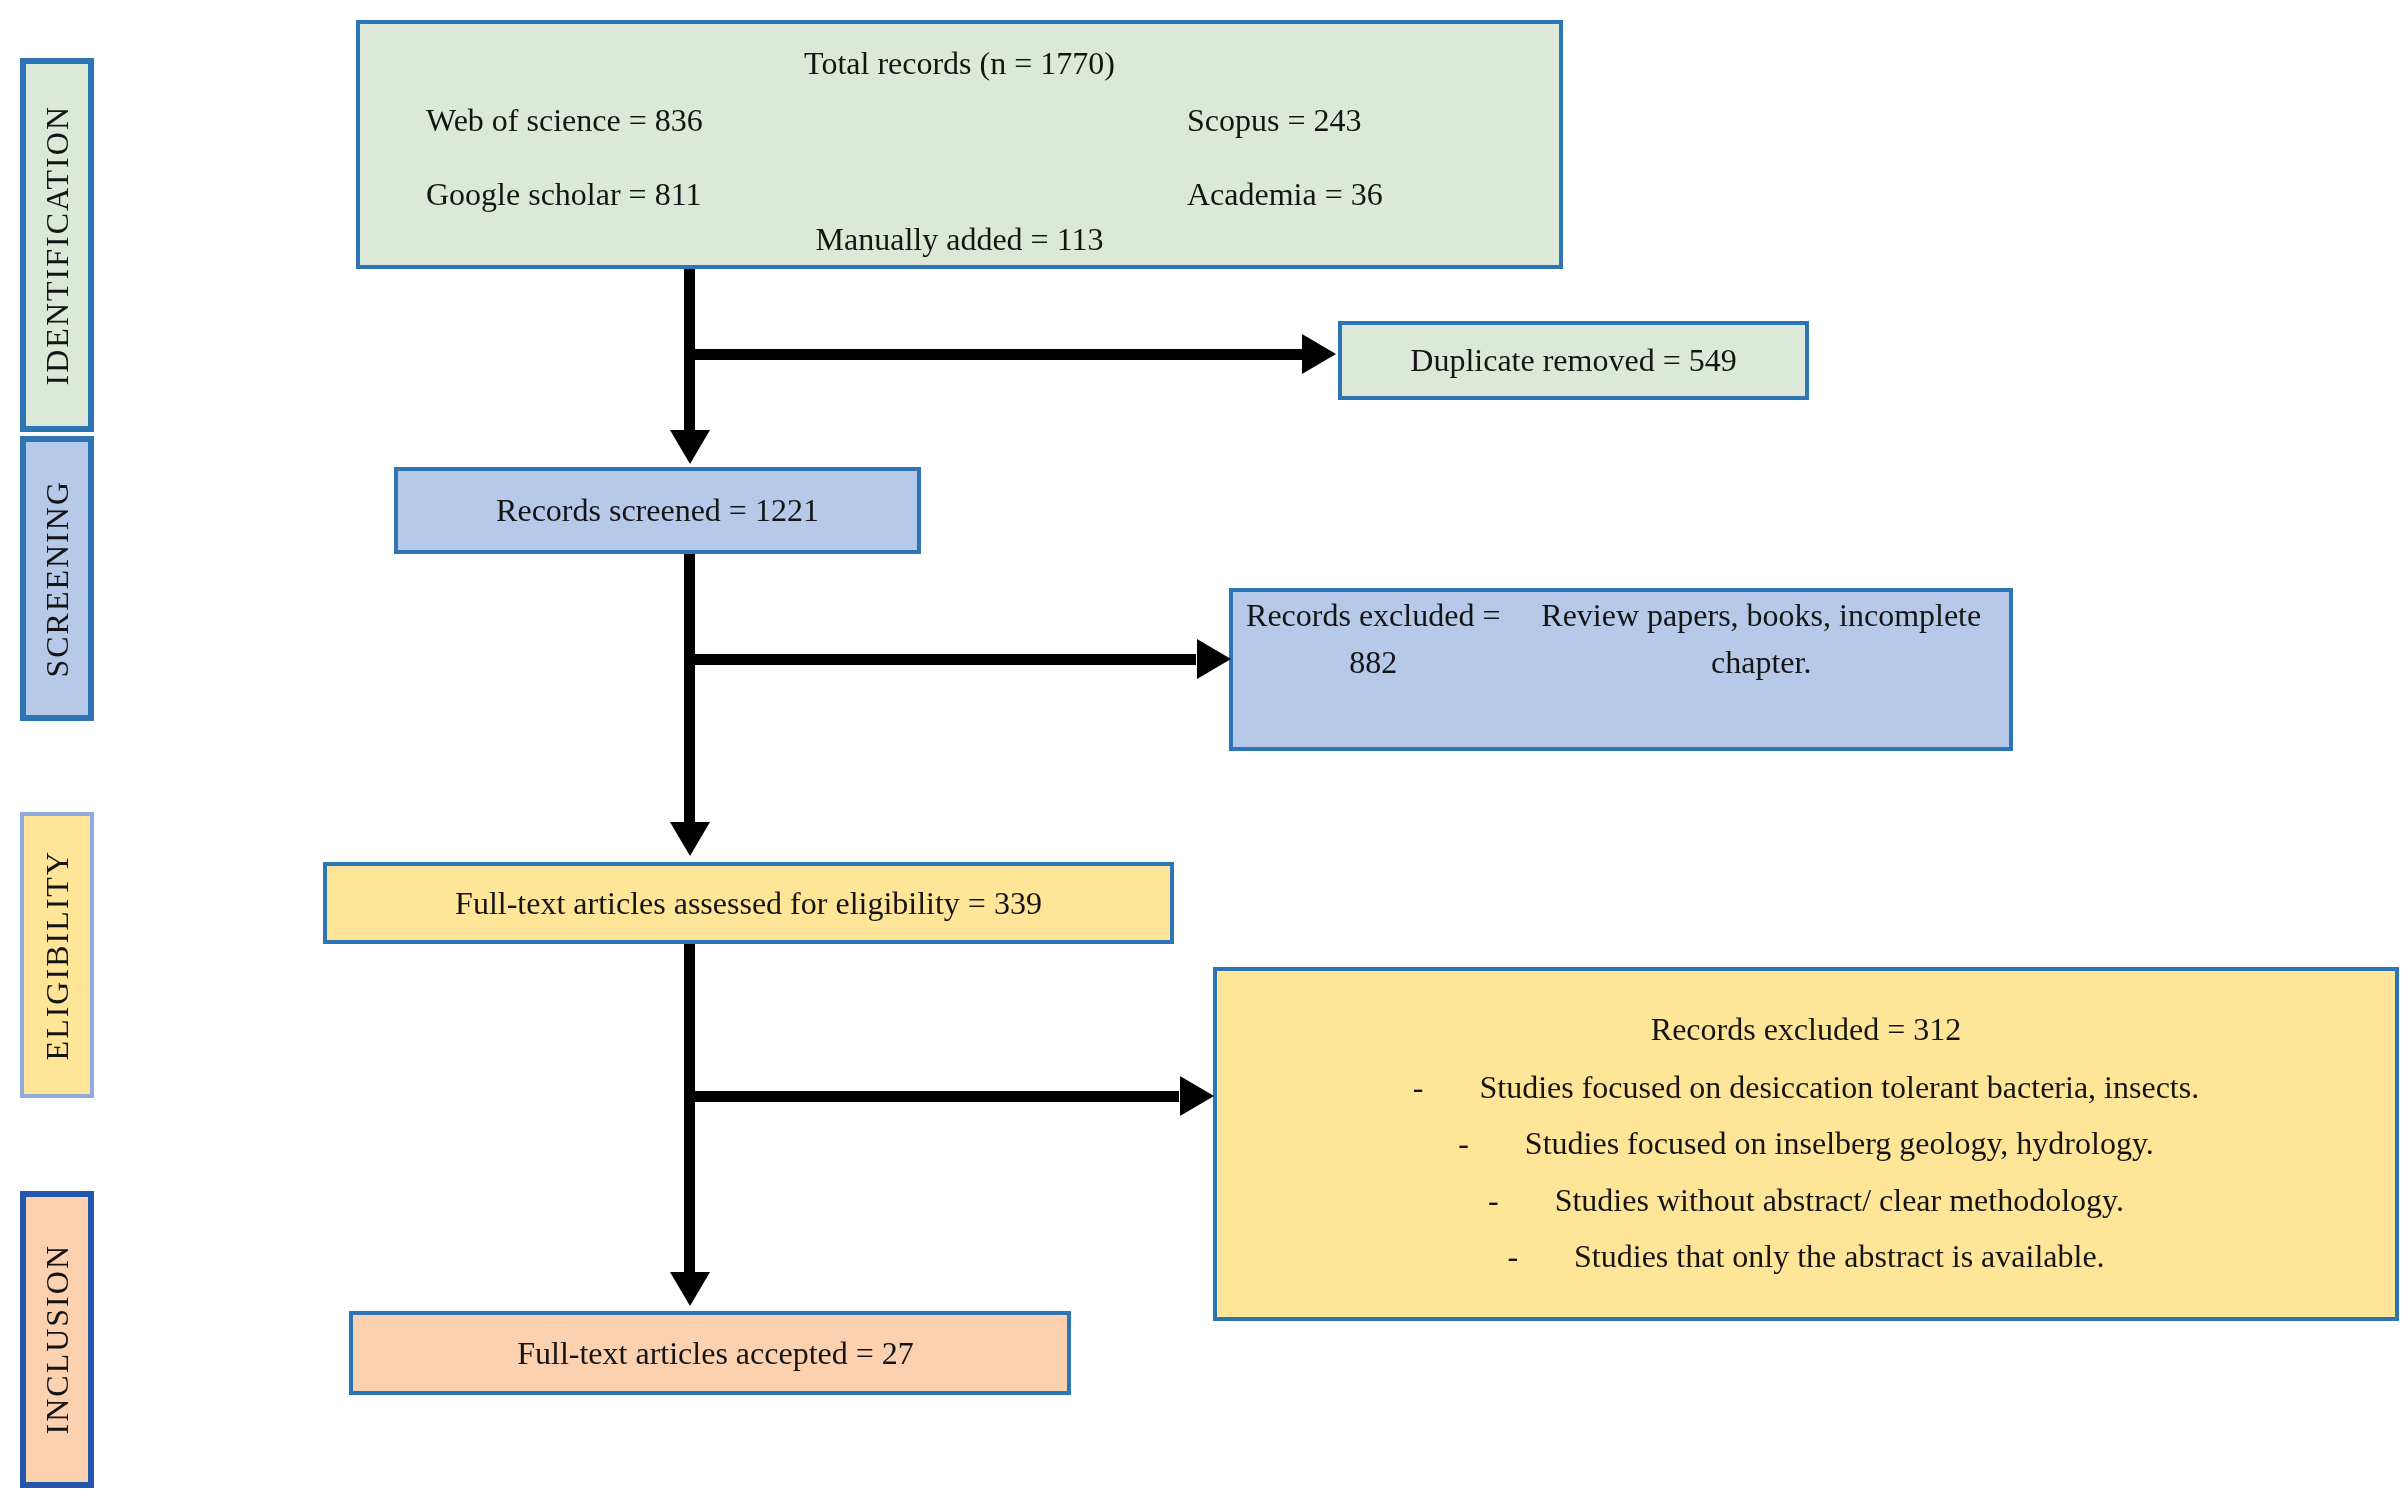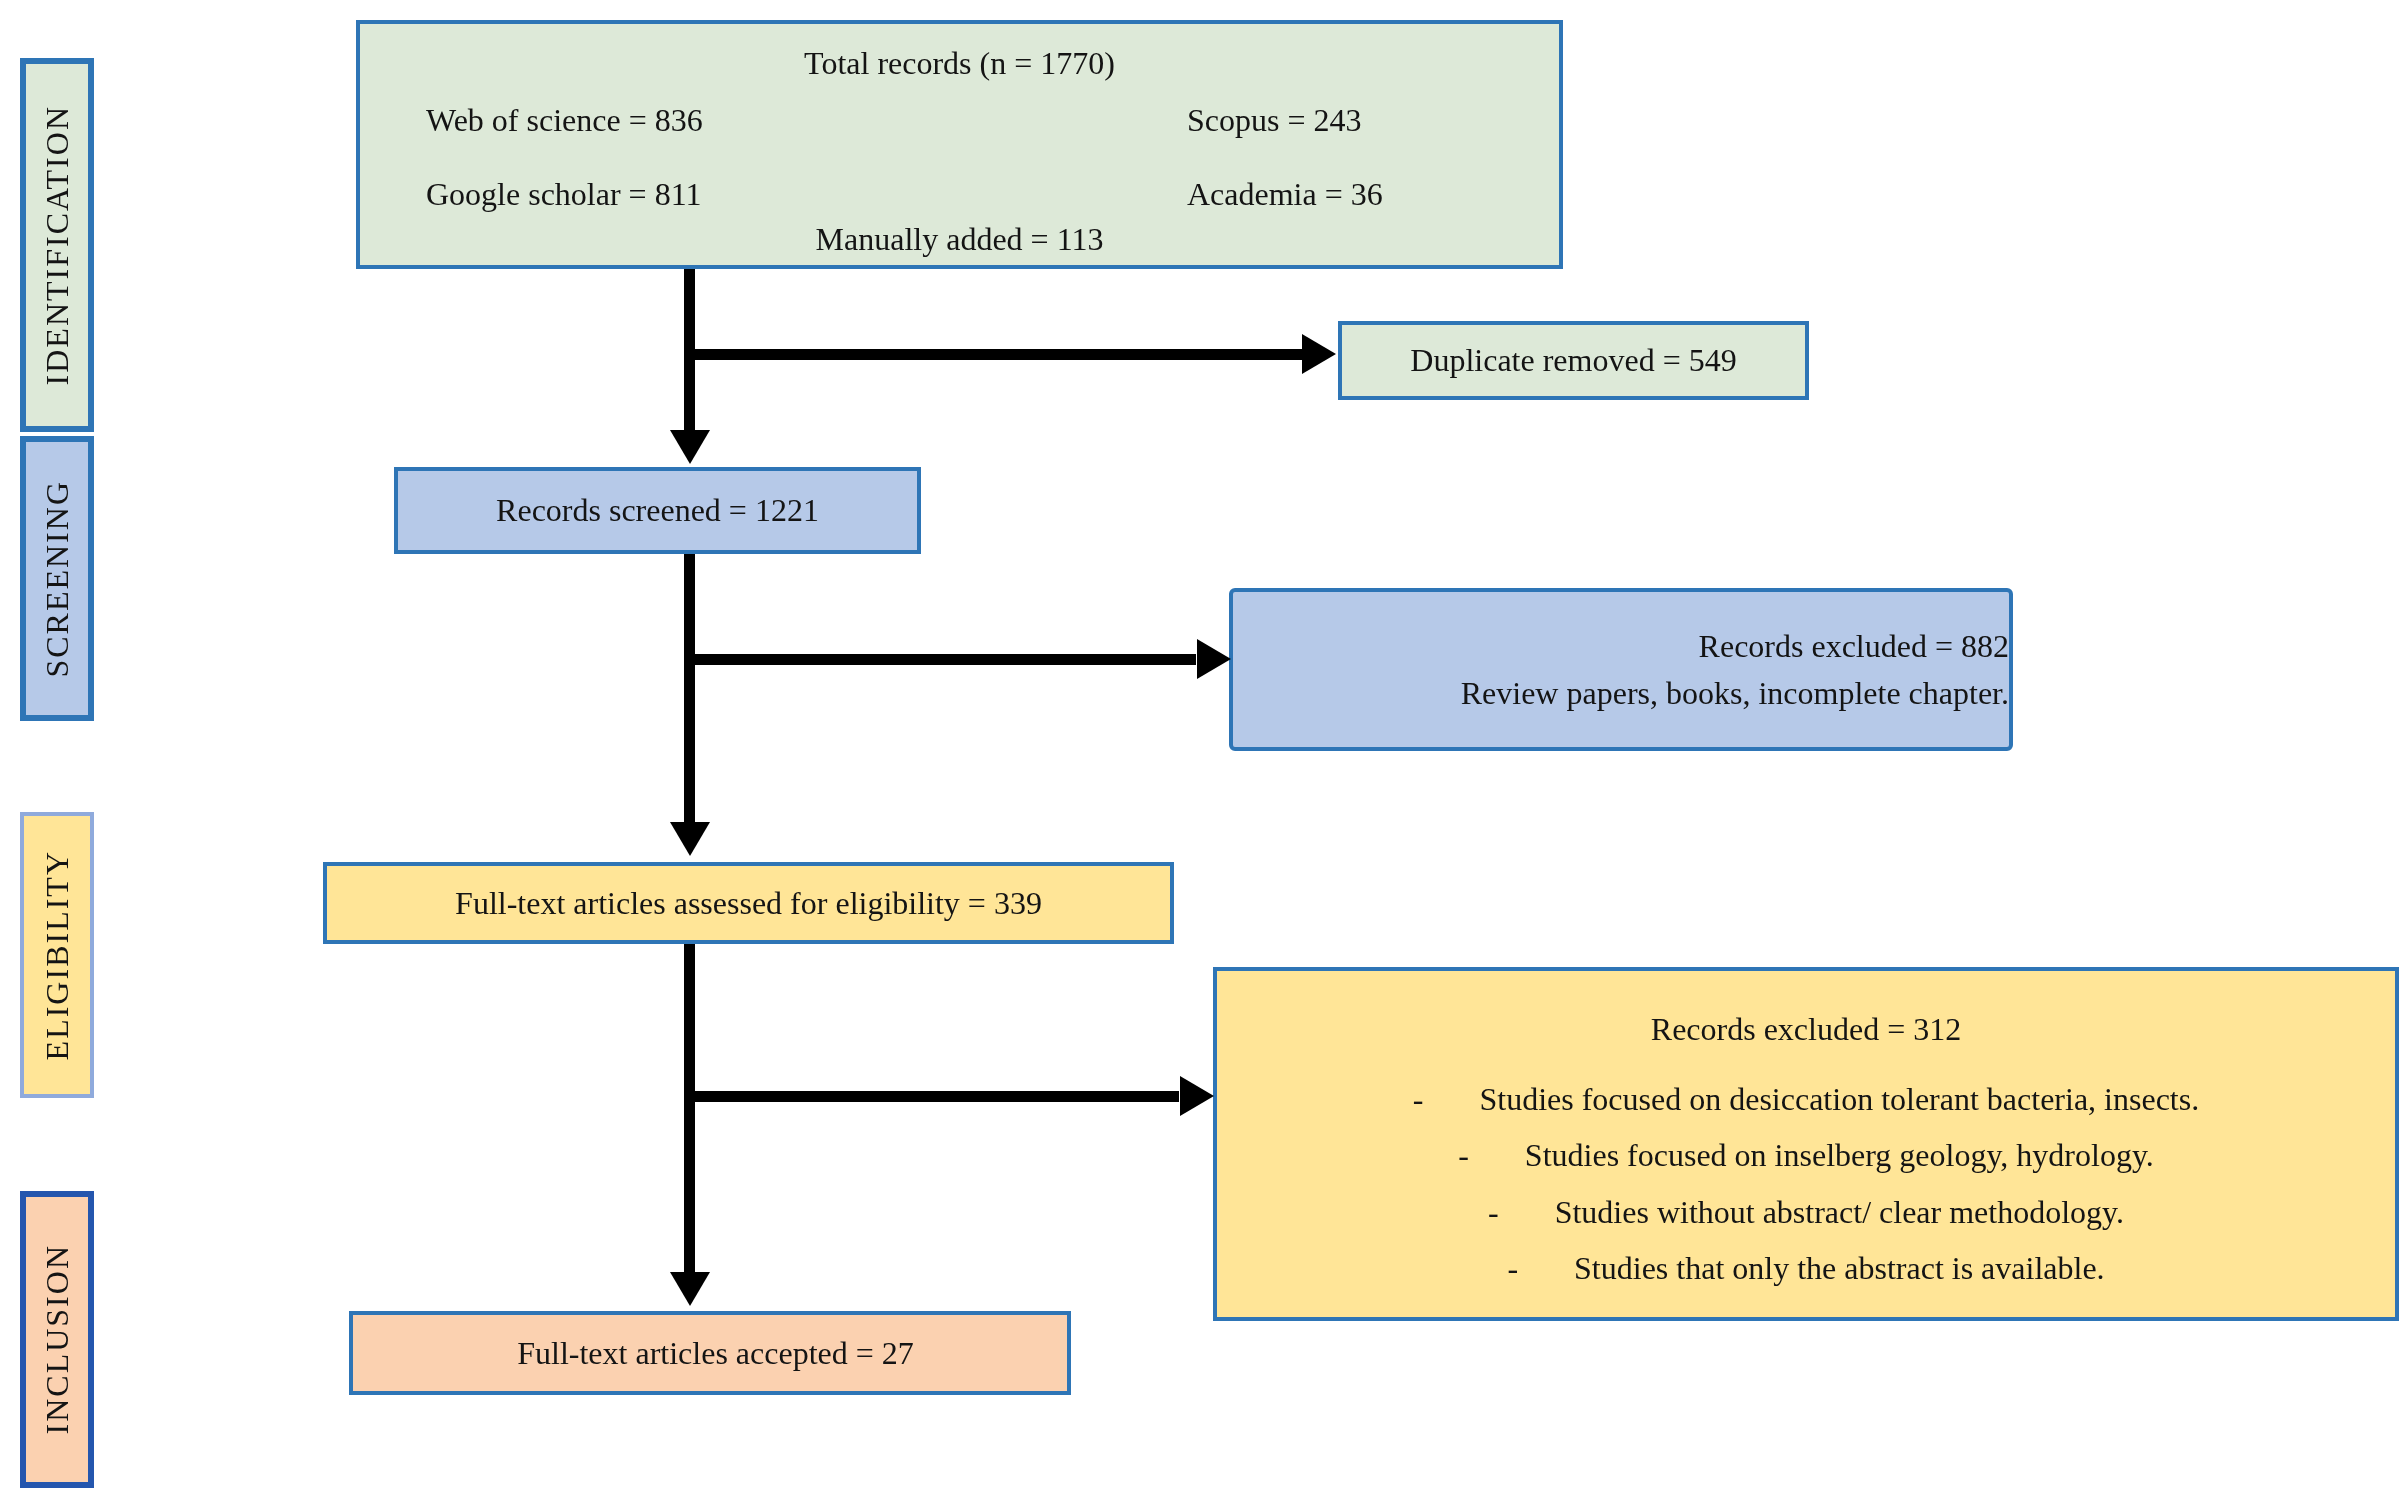--- a/index.html
+++ b/index.html
@@ -46,27 +46,27 @@
     border-top: 34px solid var(--c-arrow); }
   .head-right { position: absolute; width: 0; height: 0;
     border-top: 20px solid transparent; border-bottom: 20px solid transparent;
     border-left: 34px solid var(--c-arrow); }
 
   
   .tr-line { position: absolute; line-height: 40px; white-space: nowrap; }
   .tr-center { left: 0; right: 0; text-align: center; }
 
   
-  .two-line { display: flex; flex-direction: column; align-items: flex-end; justify-content: center;
-    line-height: 47px; text-align: center; border-radius: 6px; }
+  .two-line { display: flex; align-items: flex-start; justify-content: center;
+    line-height: 47px; text-align: center; }
 
   
   .excl312 { display: flex; flex-direction: column; align-items: center; padding-top: 38px; }
   .excl312 .bullet { display: flex; gap: 56px; margin-top: 18.5px; line-height: 38px; white-space: nowrap; }
-  .excl312 .excl-title { line-height: 40px; margin-bottom: 12px; font-family: Liberation Serif, serif; }
+  .excl312 .excl-title { line-height: 40px; margin-bottom: 0; font-family: Liberation Serif, serif; }
 </style>
 </head>
 <body>
 
 <div id="canvas">
 
   <div class="stage fill-green" id="stage-identification" style="top:58px;height:374px;">
     <span class="vtext">IDENTIFICATION</span>
   </div>
   <div class="stage fill-blue" id="stage-screening" style="top:436px;height:285px;">

